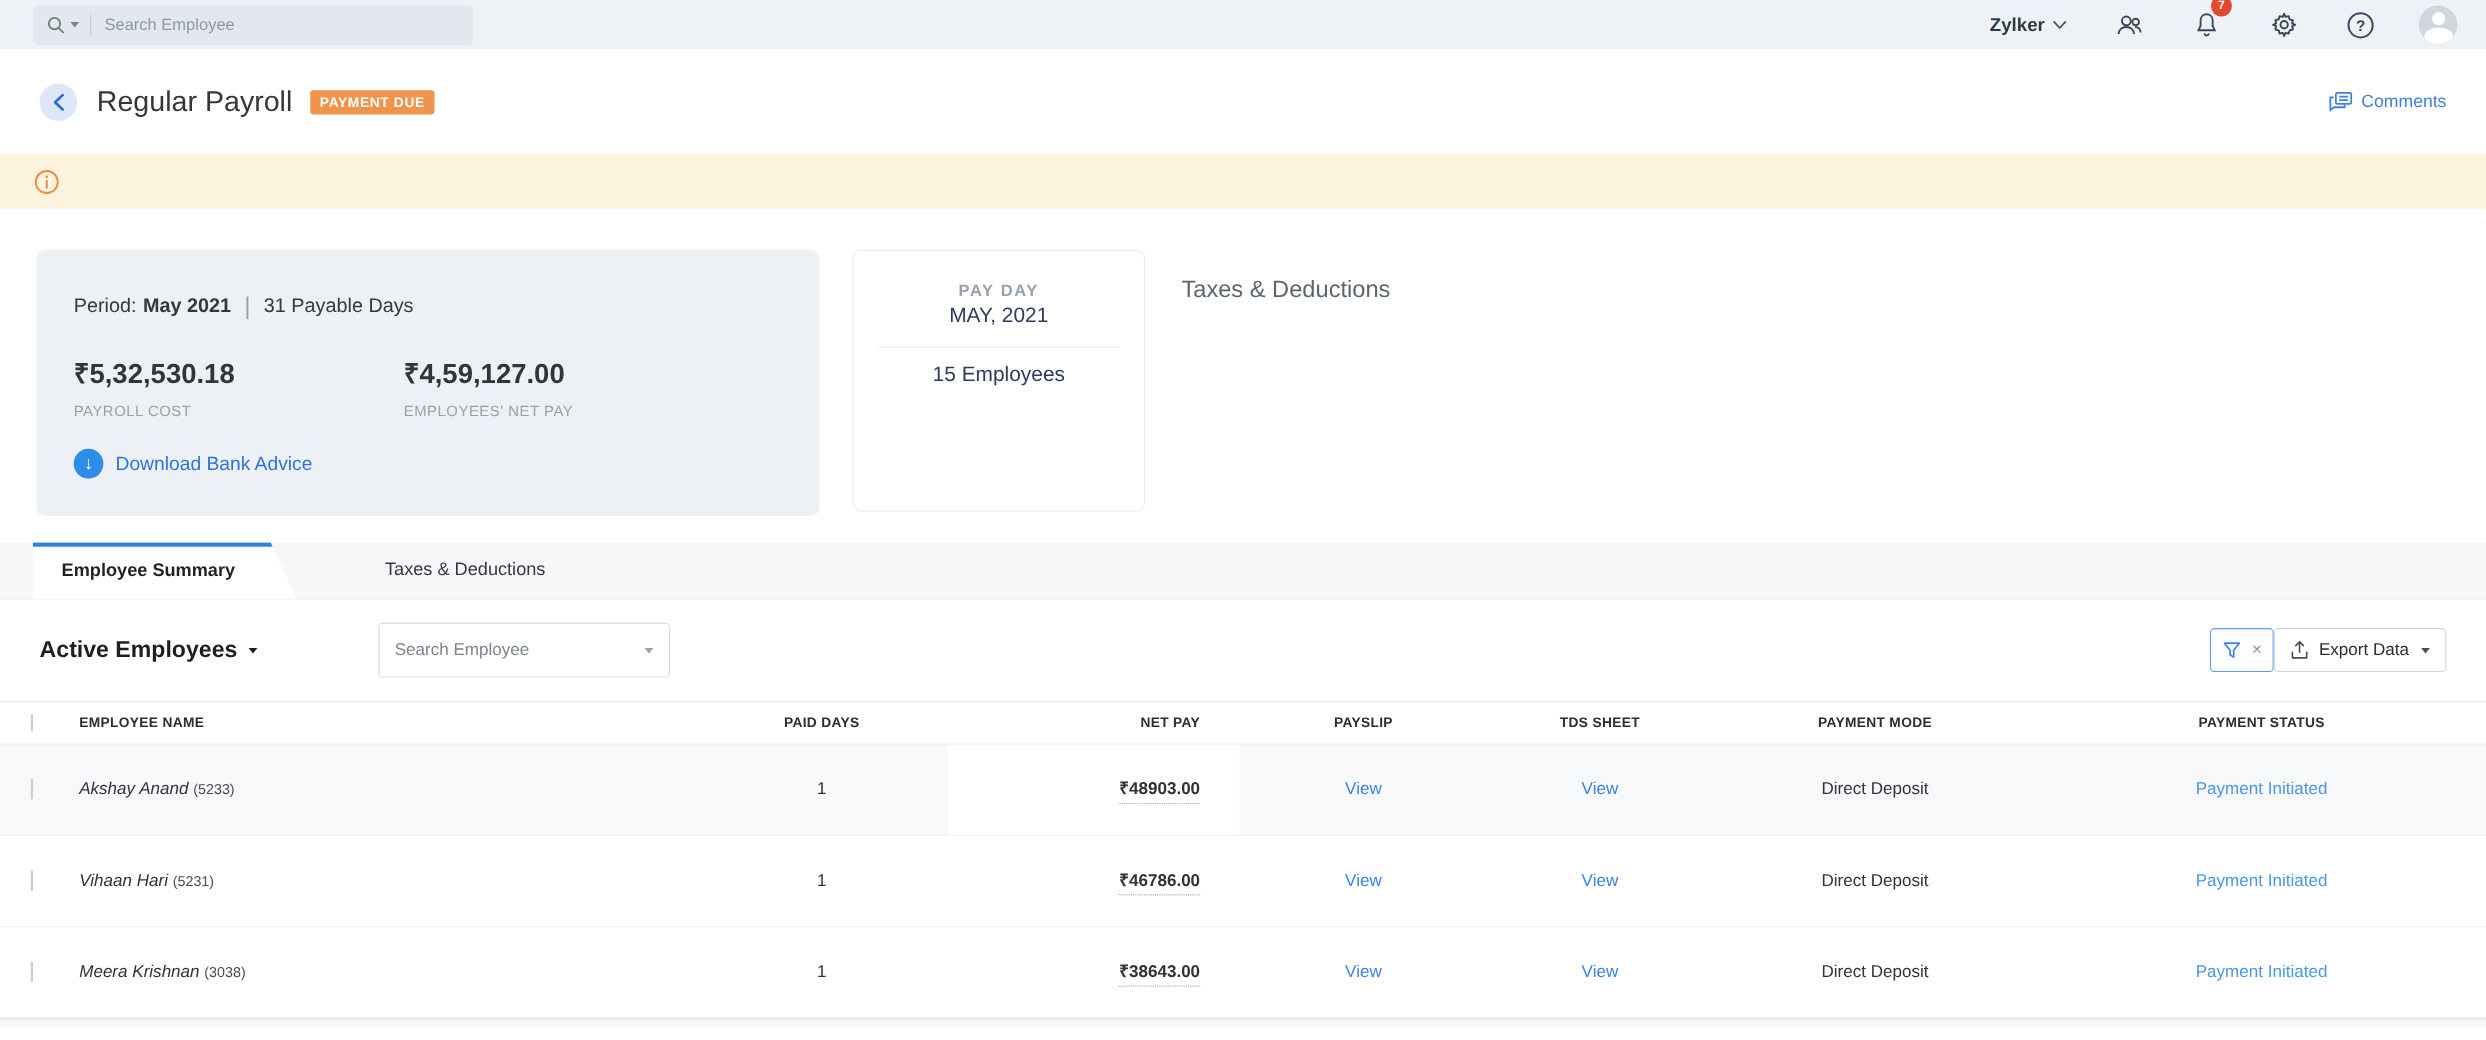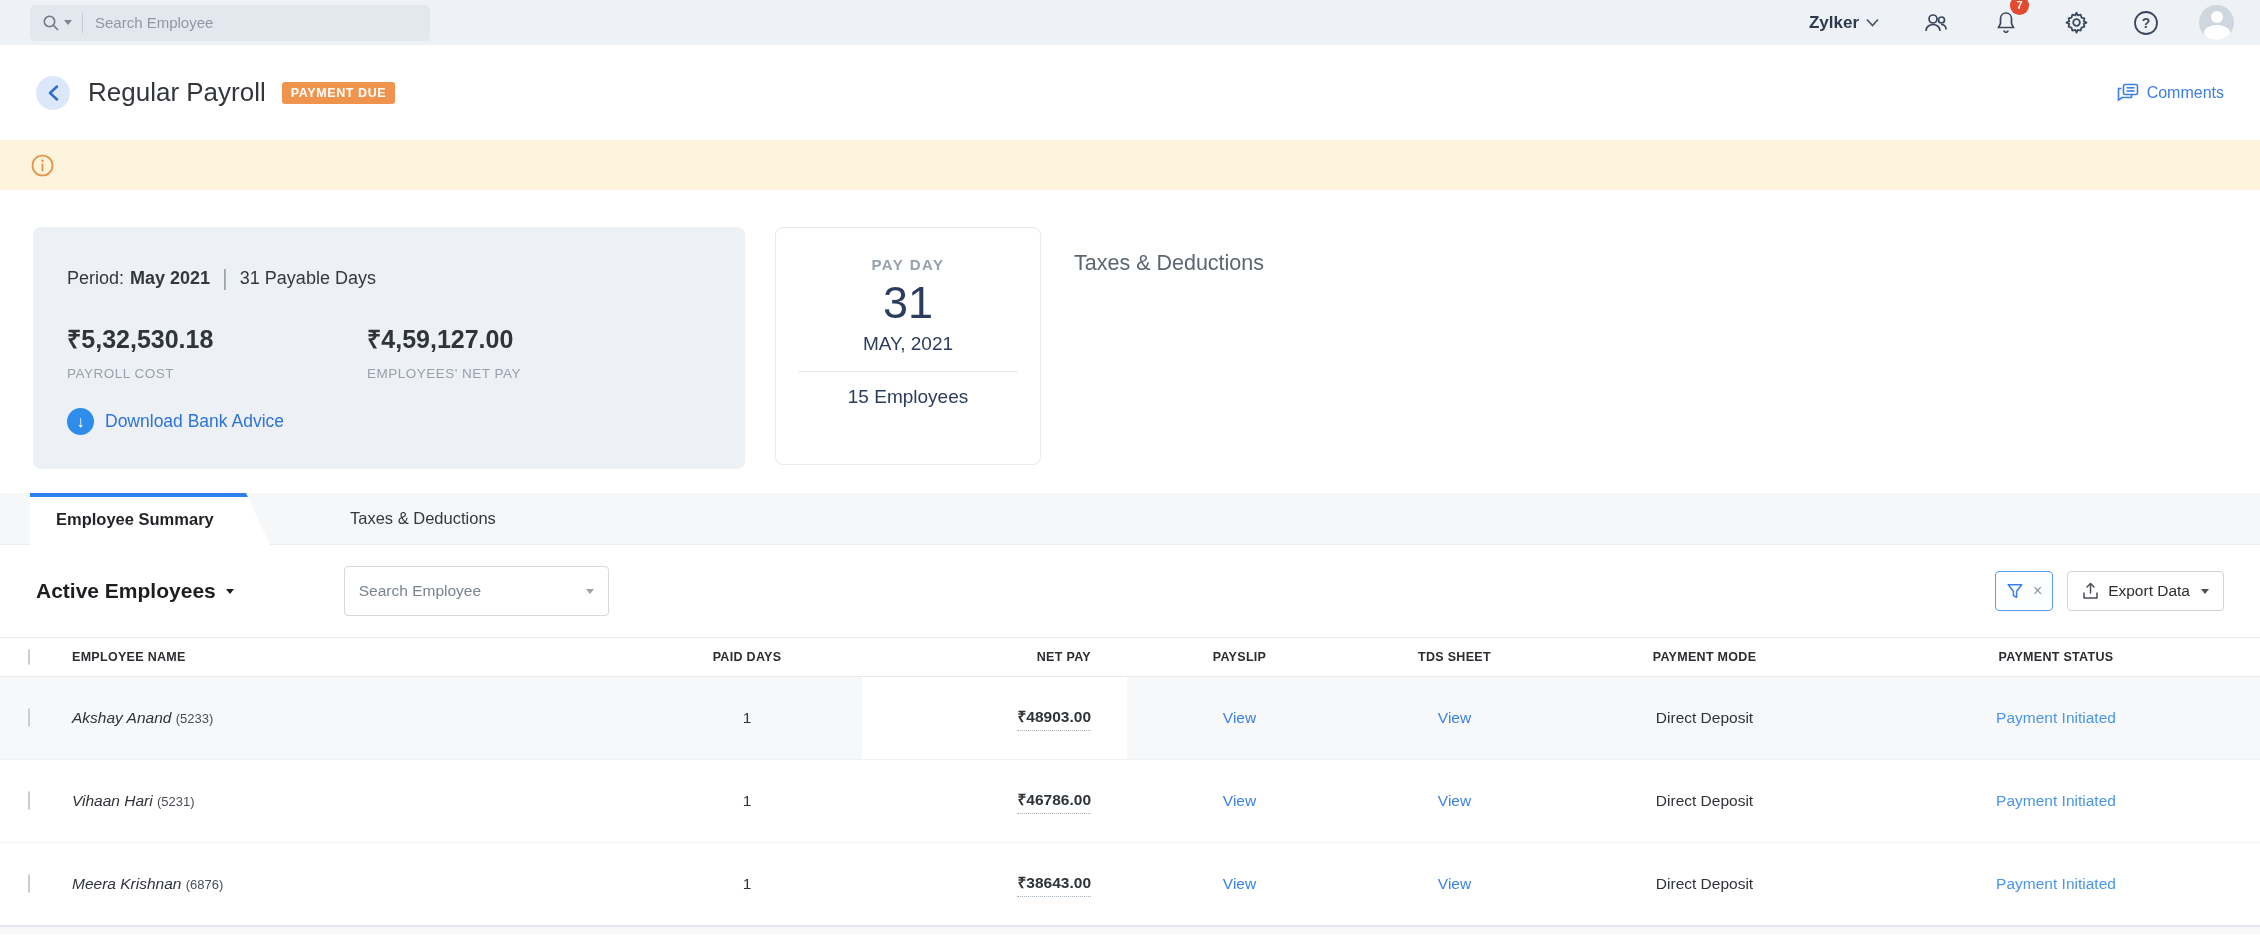--- a/index.html
+++ b/index.html
@@ -71,21 +71,21 @@
 
   
   .toolbar { height: 92px; background: #fff; display: flex; align-items: center; padding: 0 36px; }
   .view-selector { display: flex; align-items: center; gap: 10px; font-size: 21px; font-weight: 700; color: #1c1e21; cursor: pointer; }
   .view-selector .caret-down { border-top-color: #1c1e21; }
   .emp-search { margin-left: 110px; width: 265px; height: 50px; border: 1px solid #d5dade; border-radius: 4px; display: flex; align-items: center; padding: 0 14px; cursor: pointer; }
   .emp-search .ph { font-size: 15.5px; color: #7b838d; flex: 1; }
   .emp-search .caret-down { border-top-color: #9aa2ab; }
   .filter-btn { width: 58px; height: 40px; border: 1px solid #5e9bf2; border-radius: 4px; background: #fdfeff; display: flex; align-items: center; justify-content: center; gap: 9px; cursor: pointer; }
   .filter-btn .x { color: #8a94a0; font-size: 16px; line-height: 1; }
-  .export-btn { margin-left: 14px; height: 40px; border: 1px solid #cfd4da; border-radius: 4px; background: #fff; display: flex; align-items: center; gap: 9px; padding: 12px 14px; font-size: 15.5px; color: #2b2e33; cursor: pointer; }
+  .export-btn { height: 40px; border: 1px solid #cfd4da; border-radius: 4px; background: #fff; display: flex; align-items: center; gap: 9px; padding: 12px 14px; font-size: 15.5px; color: #2b2e33; cursor: pointer; }
   .export-btn .caret-down { border-top-color: #4a4f55; margin-left: 2px; }
 
   
   .grid-row { display: grid; grid-template-columns: 72px 560px 230px 265px 225px 205px 295px 1fr; align-items: center; }
   .thead { height: 40px; border-top: 1px solid #e7eaed; border-bottom: 1px solid #e7eaed; font-size: 12.5px; font-weight: 700; color: #2a2d31; letter-spacing: .3px; }
   .cell-check { padding-left: 28px; }
   .checkbox { width: 17px; height: 17px; border: 1px solid #c9ced4; border-radius: 3px; background: #fff; cursor: pointer; }
   .c-center { text-align: center; justify-self: stretch; }
   .c-right { text-align: right; padding-right: 36px; justify-self: stretch; }
   .trow { height: 83px; border-bottom: 1px solid #f0f2f4; font-size: 15.5px; color: #303438; }
@@ -209,21 +209,20 @@
         </div>
       </div>
       <div class="download-row">
         <span class="dl-circle">↓</span>
         <span class="link">Download Bank Advice</span>
       </div>
     </div>
 
     <div class="payday-card">
       <div class="pd-label">PAY DAY</div>
-      <div class="pd-day">31</div>
       <div class="pd-month">MAY, 2021</div>
       <div class="pd-divider"></div>
       <div class="pd-emp">15 Employees</div>
     </div>
 
     <div class="taxes-panel">
       <h2>Taxes &amp; Deductions</h2>
     </div>
   </div>
 
@@ -297,21 +296,21 @@
           <span class="netpay">₹46786.00</span>
         </div>
       <div class="c-center"><span class="view-link">View</span></div>
       <div class="c-center"><span class="view-link">View</span></div>
       <div class="c-center">Direct Deposit</div>
       <div class="c-center"><span class="status-link">Payment Initiated</span></div>
     </div>
 
     <div class="grid-row trow">
       <div class="cell-check"><span class="checkbox"></span></div>
-      <div><span class="emp-name">Meera Krishnan</span> <span class="emp-id">(6876)</span></div>
+      <div><span class="emp-name">Meera Krishnan</span> <span class="emp-id">(3038)</span></div>
       <div class="c-center">1</div>
       <div class="netpay-cell">
           <span class="netpay">₹38643.00</span>
         </div>
       <div class="c-center"><span class="view-link">View</span></div>
       <div class="c-center"><span class="view-link">View</span></div>
       <div class="c-center">Direct Deposit</div>
       <div class="c-center"><span class="status-link">Payment Initiated</span></div>
     </div>
   </div>

